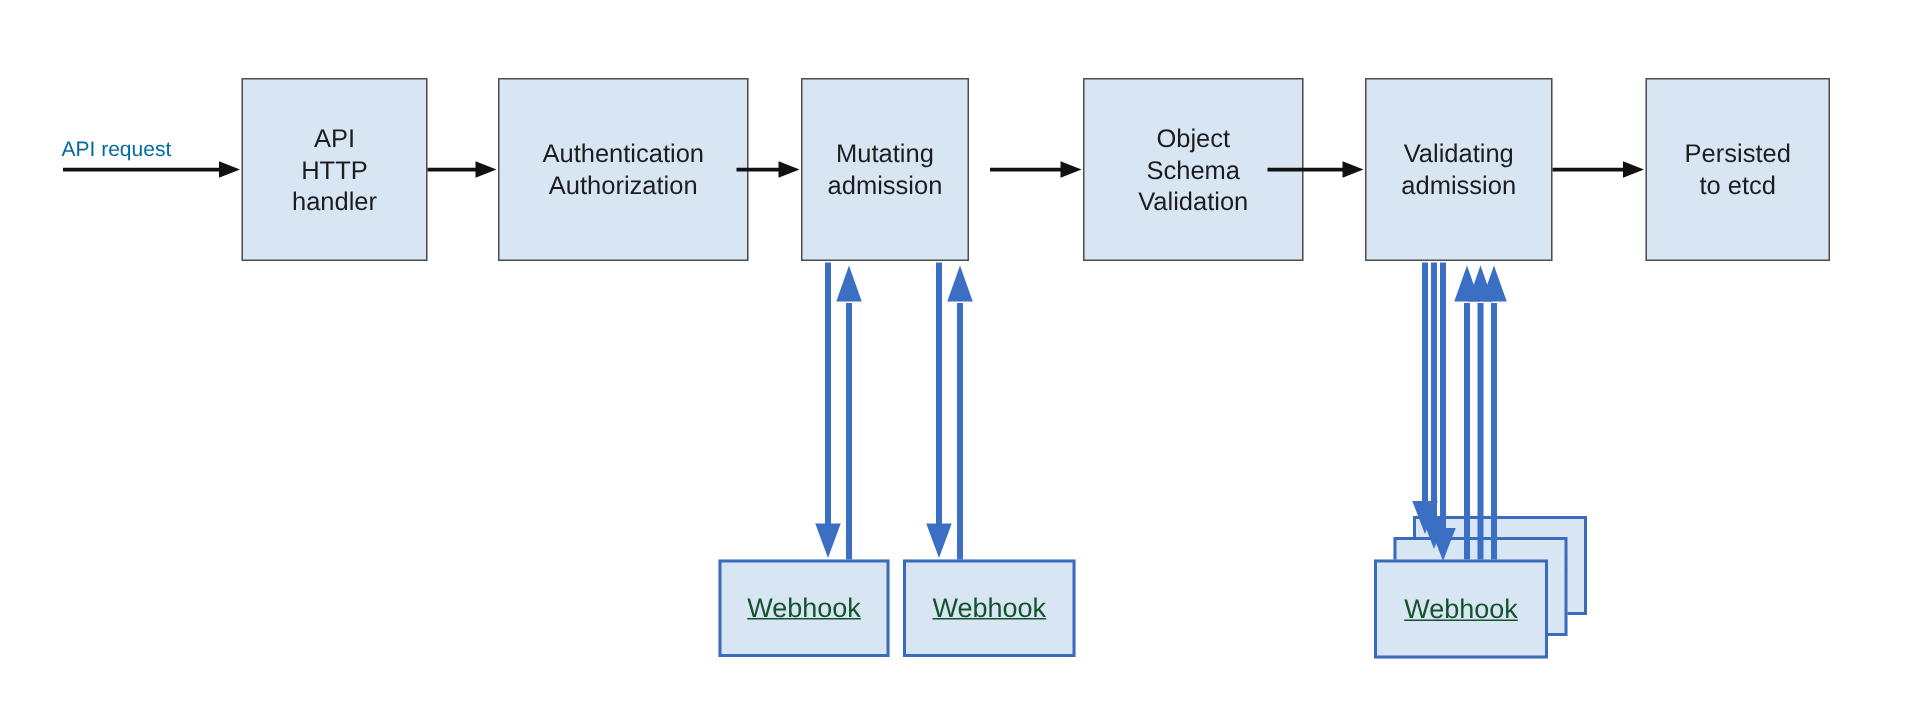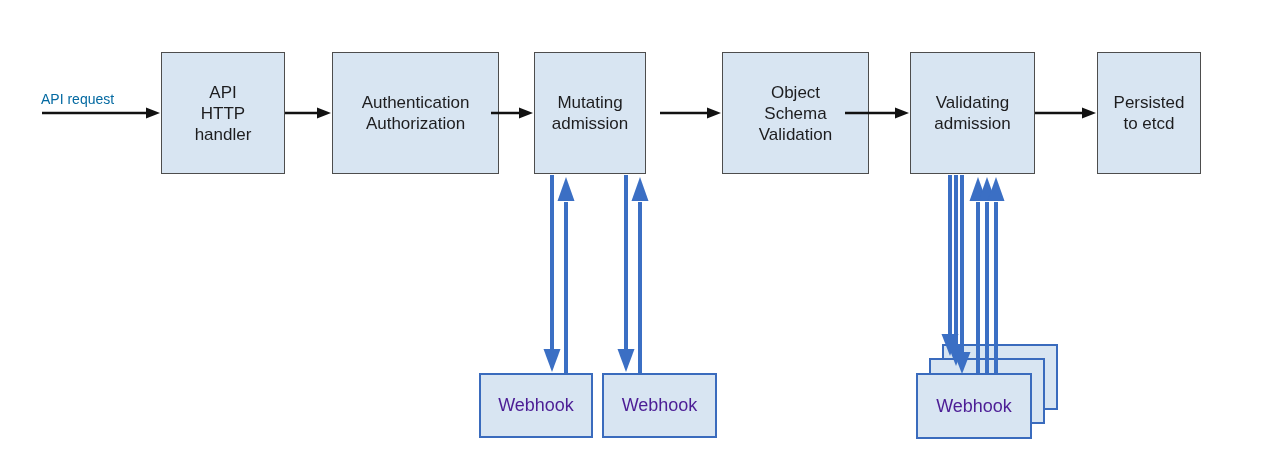--- a/index.html
+++ b/index.html
@@ -21,22 +21,23 @@
     font-size:17px;line-height:21px;color:#1d1d1f;
     white-space:pre-line;
   }
   .webhook{
     position:absolute;
     background:#d8e5f2;
     border:2px solid #3a6bbd;
     box-sizing:border-box;
     display:flex;align-items:center;justify-content:center;
     text-align:center;
-    font-size:18px;color:#4c1d95;
+    font-size:18px;color:#14532d;
     white-space:pre-line;
+    text-decoration:underline;
   }
   .stackbox{
     position:absolute;
     width:116px;height:66px;
     background:#d8e5f2;
     border:2px solid #3a6bbd;
     box-sizing:border-box;
   }
   #request-label{
     position:absolute;left:41px;top:91px;
@@ -68,21 +69,21 @@
 handler</div>
   <div class="node" style="left:332px;width:167px;">Authentication
 Authorization</div>
   <div class="node" style="left:534px;width:112px;">Mutating
 admission</div>
   <div class="node" style="left:722px;width:147px;">Object
 Schema
 Validation</div>
   <div class="node" style="left:910px;width:125px;">Validating
 admission</div>
-  <div class="node" style="left:1097px;width:104px;">Persisted
+  <div class="node" style="left:1097px;width:123px;">Persisted
 to etcd</div>
 
   <div class="webhook" style="left:479px;top:373px;width:114px;height:65px;">Webhook</div>
   <div class="webhook" style="left:602px;top:373px;width:115px;height:65px;">Webhook</div>
 
   <div class="stackbox" style="left:942px;top:344px;"></div>
   <div id="more-dots">:</div>
   <div class="stackbox" style="left:929px;top:358px;"></div>
   <div class="webhook" style="left:916px;top:373px;width:116px;height:66px;">Webhook</div>
 

